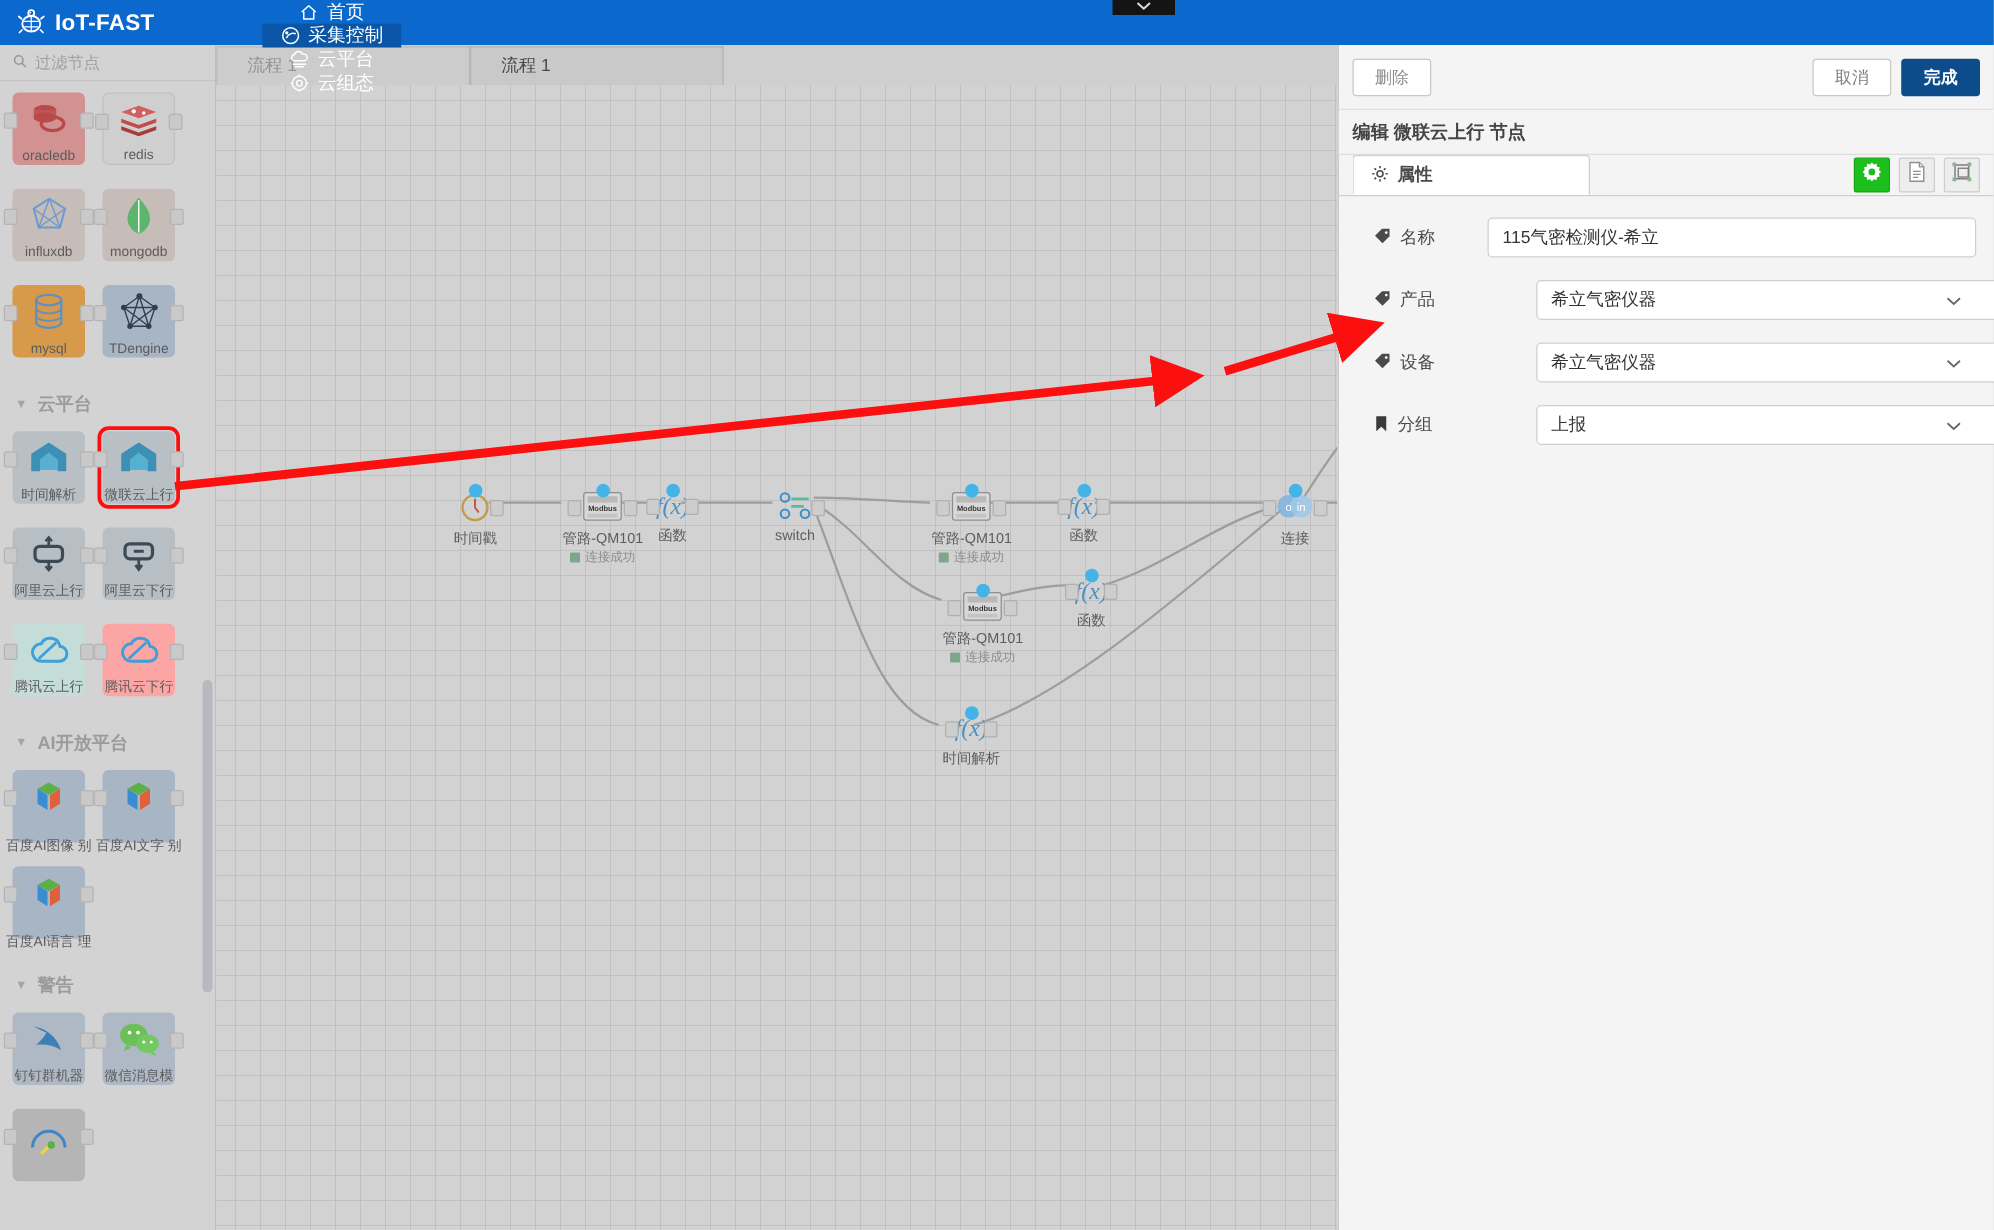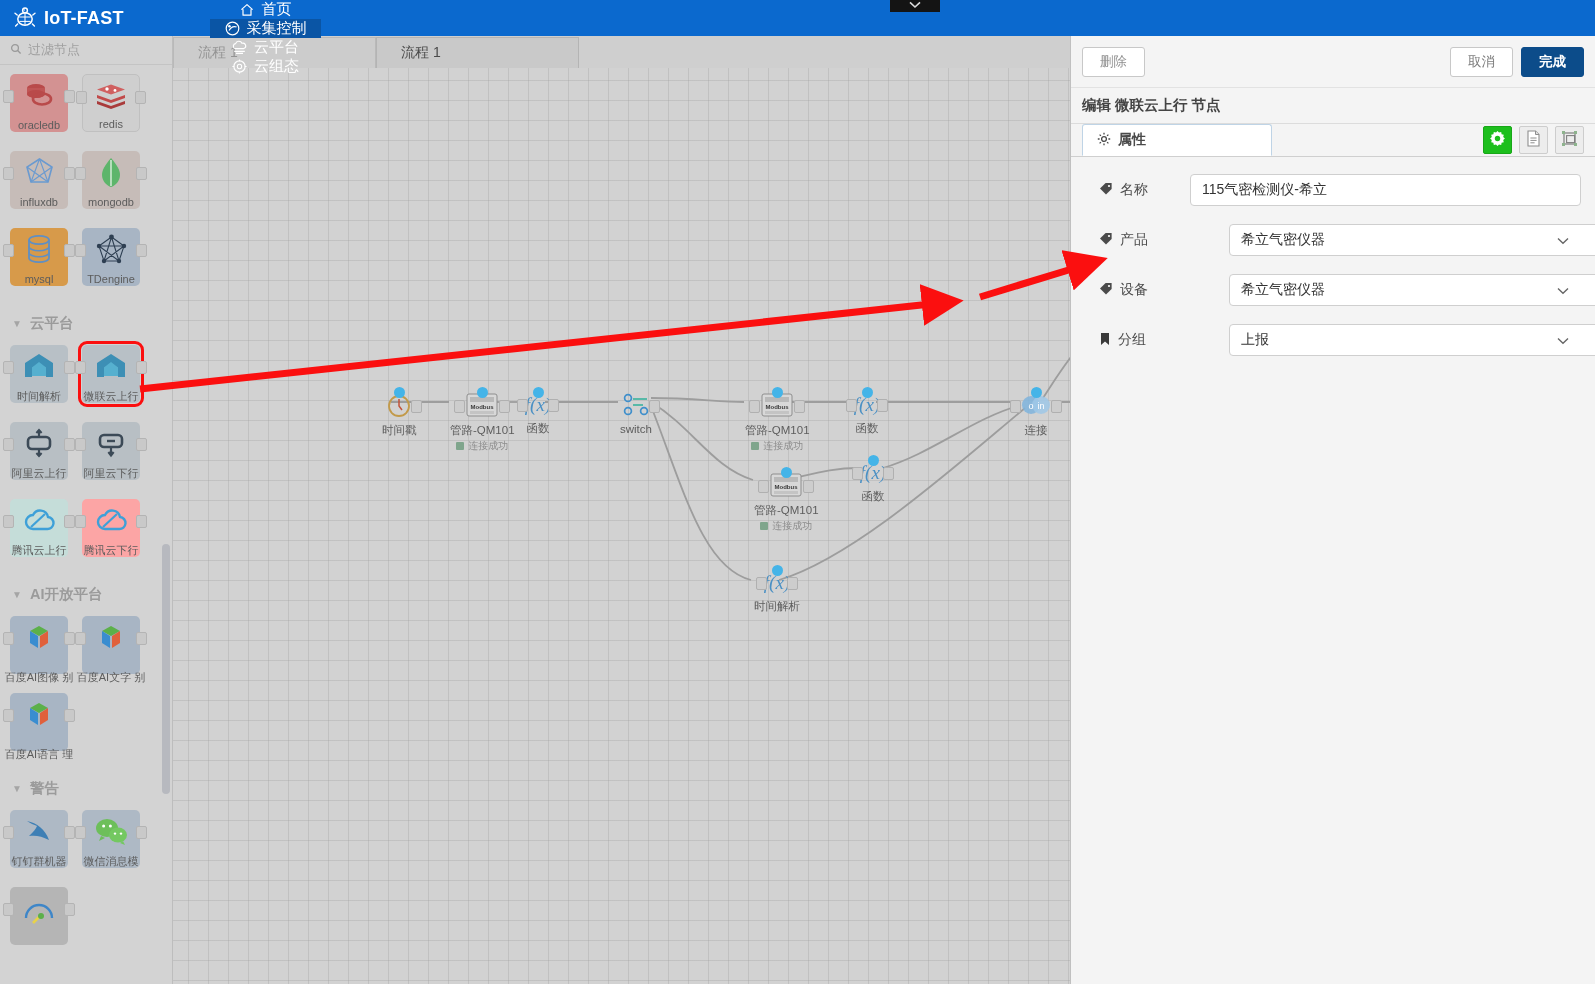--- a/index.html
+++ b/index.html
@@ -538,21 +538,21 @@
       <path d="M703 334 L845 334"></path>
       <path d="M612 412 C640 406 660 400 685 400"></path>
       <path d="M710 400 C760 385 800 350 848 337"></path>
       <path d="M606 512 C680 490 780 400 852 340"></path>
       <path d="M880 334 L963 334"></path>
       <path d="M870 330 C890 300 910 262 955 243"></path>
       <path d="M993 334 L1015 334"></path>
     </g>
   </svg>
 
-  <div class="fnode" style="left:190px; top:325px;margin-left:19px;">
+  <div class="fnode" style="left:190px; top:325px;">
     <div class="fico" style="width:28px;height:28px;">
       <span class="bluedot"></span>
       <span class="fport" style="right:-9px"></span>
       <span>
         <svg width="26" height="26" viewBox="0 0 26 26">
             <circle cx="13" cy="14" r="10" fill="none" stroke="#c29a4a" stroke-width="1.8"></circle>
             <path d="M13 7 V14 L16 18" stroke="#c2543a" stroke-width="1.5" fill="none"></path>
             <path d="M10 2 H16" stroke="#c29a4a" stroke-width="1.8"></path>
           </svg>
       </span>

